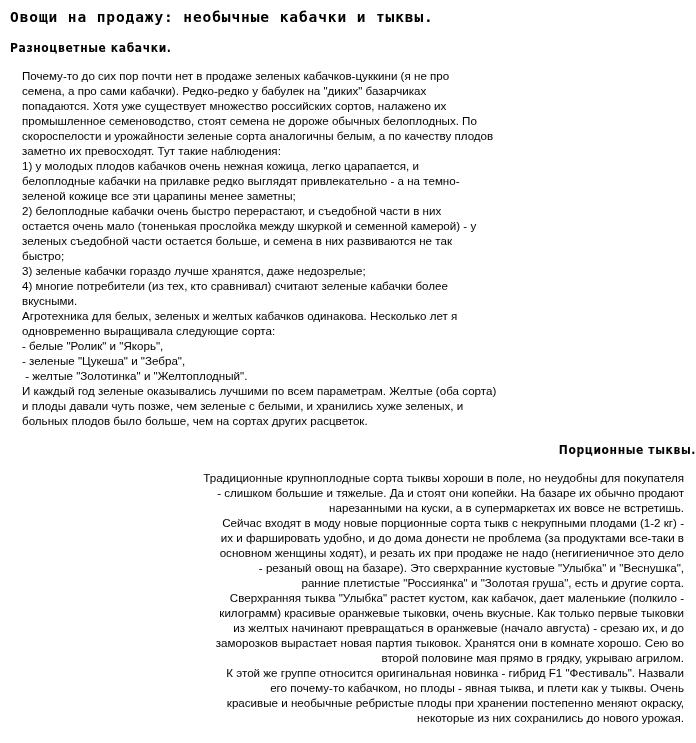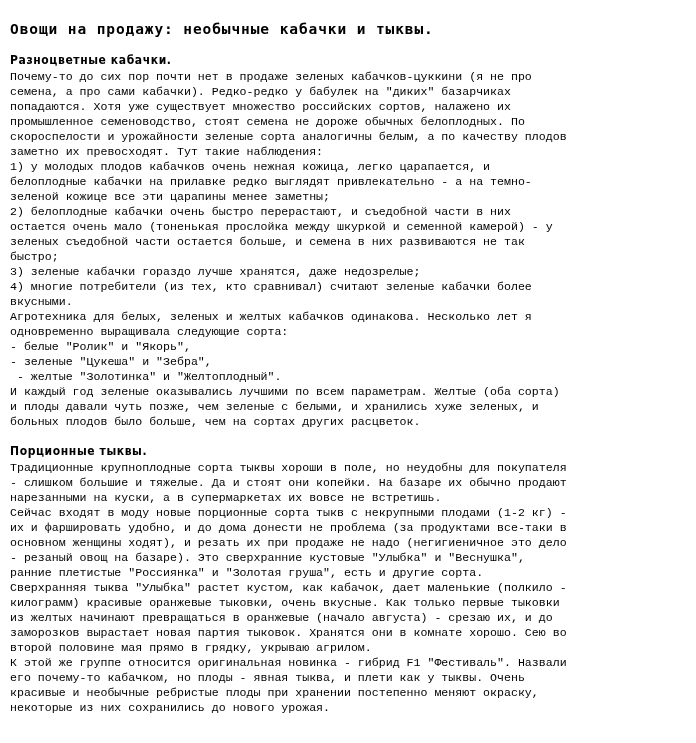--- a/index.html
+++ b/index.html
@@ -11,54 +11,55 @@
   body {
     width: 696px;
     height: 743px;
     overflow: hidden;
     font-family: "DejaVu Sans Mono", "Liberation Mono", monospace;
     color: #000000;
     -webkit-font-smoothing: none;
     font-smooth: never;
   }
   .page {
-    padding: 20px 0 0 10px;
+    padding: 8px 0 0 10px;
     box-sizing: border-box;
   }
   .doc-title {
     font-family: "DejaVu Sans Mono", "Liberation Mono", monospace;
     font-weight: bold;
     font-size: 14.5px;
     line-height: 19px;
     letter-spacing: 0.9px;
     white-space: pre;
     margin: 0 0 14px 0;
   }
   .section {
     margin: 0 0 0 0;
   }
   .section + .section {
     margin-top: 15px;
+    text-align: right;
   }
   .section-heading {
     font-family: "DejaVu Sans Condensed", "DejaVu Sans Mono", "Liberation Mono", monospace;
     font-weight: bold;
     font-size: 12px;
     line-height: 15px;
     letter-spacing: 0.6px;
     white-space: pre;
     margin: 0 0 1px 0;
   }
   .body-lines {
-    font-family: Liberation Mono, monospace;
+    font-family: Liberation Sans, sans-serif;
     font-size: 11.6px;
     line-height: 15px;
     letter-spacing: 0px;
     white-space: pre;
-    margin: 0;
+    margin: 12px;
   }
   .body-lines .line {
     display: block;
     white-space: pre;
     min-height: 15px;
   }
 </style>
 </head>
 <body style="background-color: rgb(255, 255, 255); color: rgb(0, 0, 0);">
 

